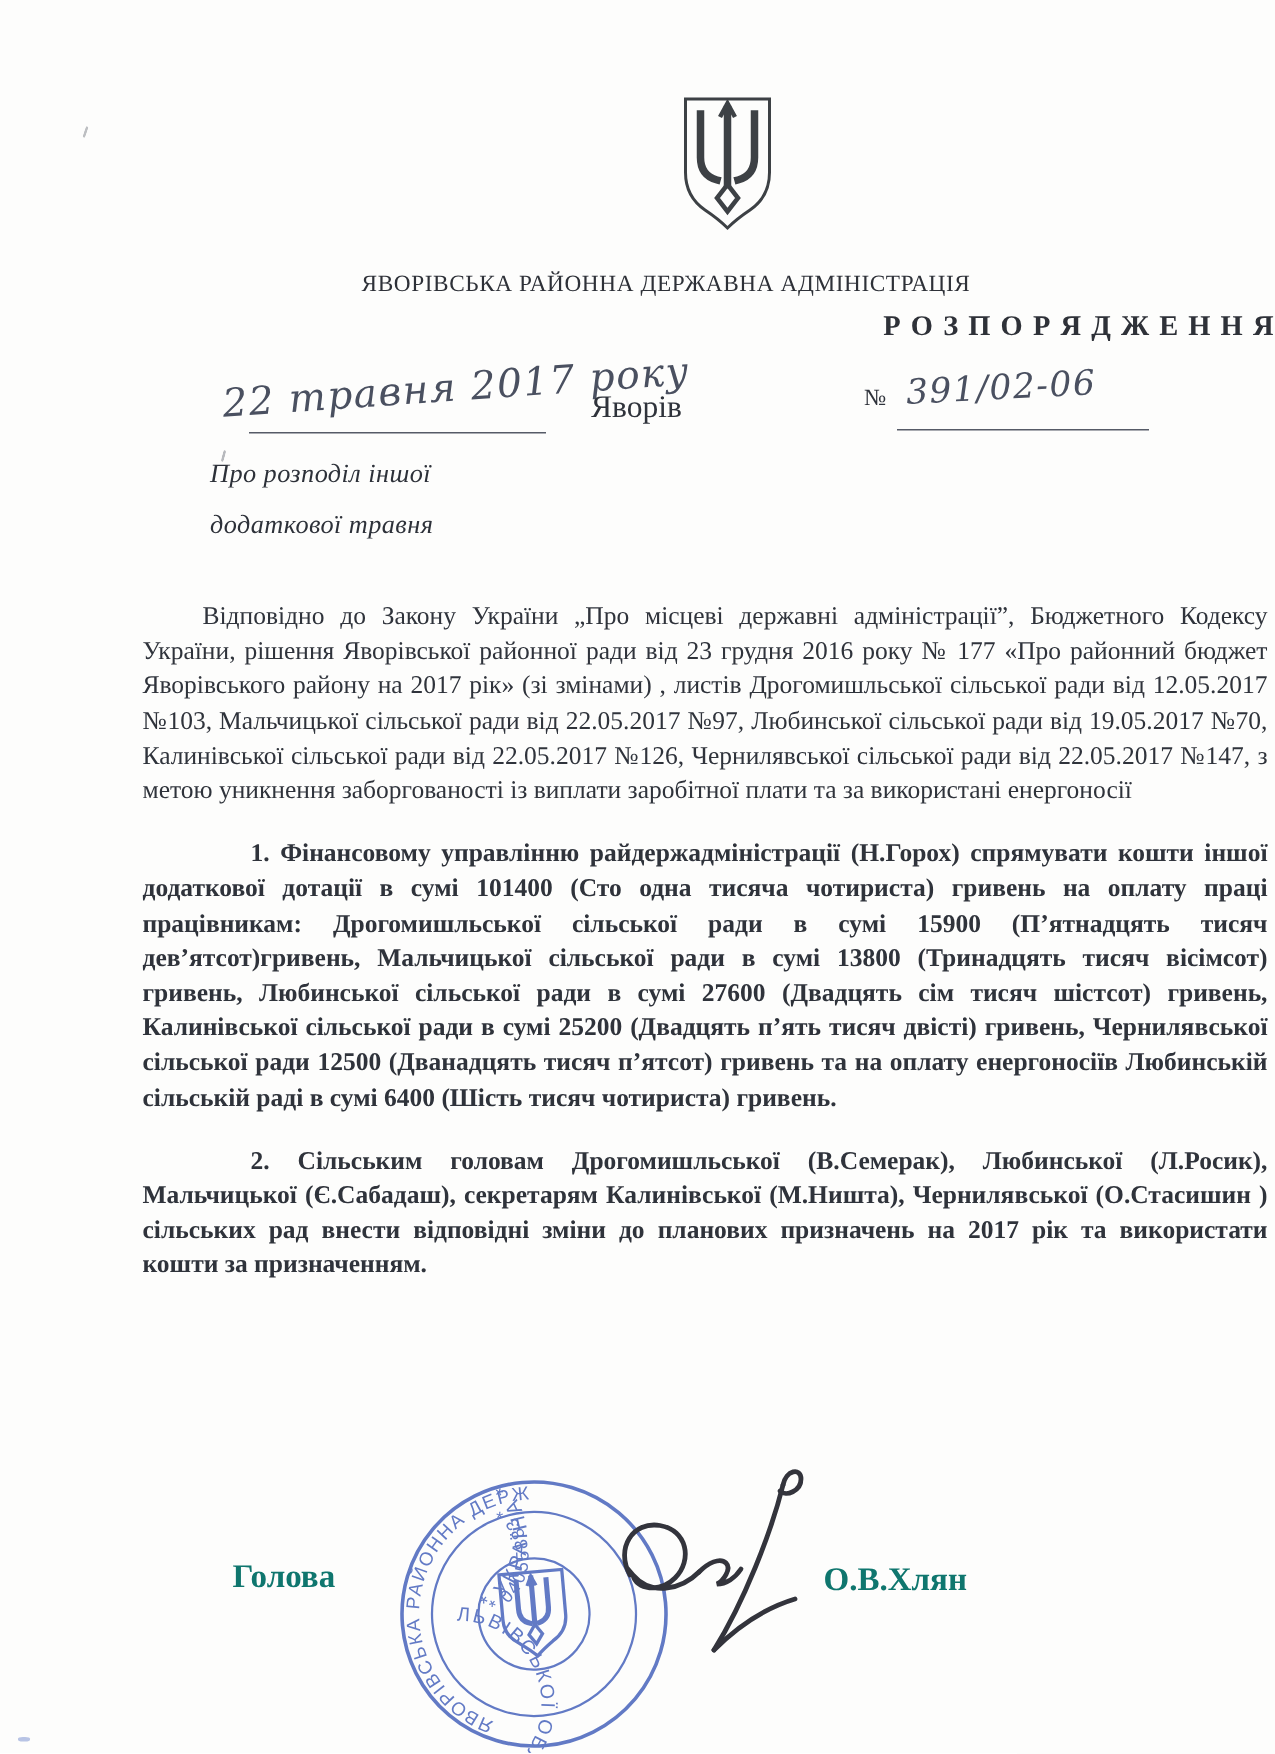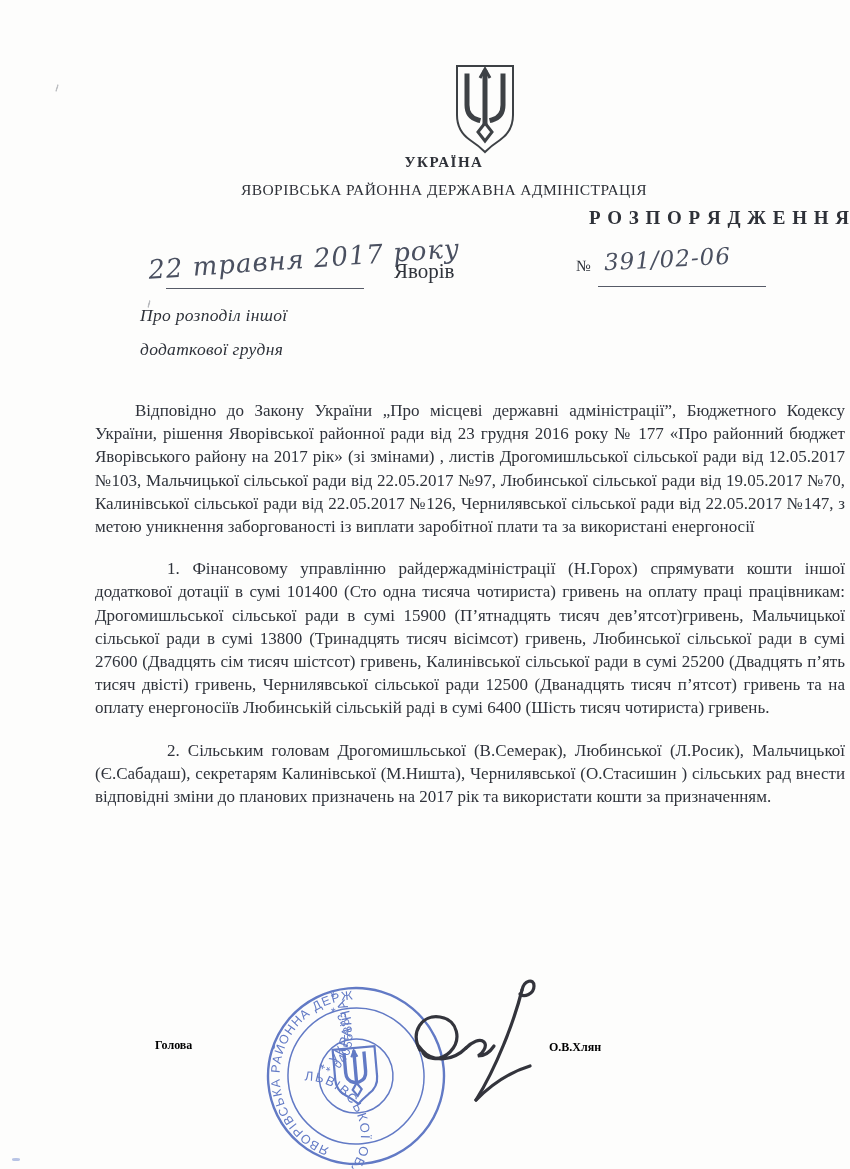--- a/index.html
+++ b/index.html
@@ -25,24 +25,24 @@
 
   
   .subject{position:absolute;left:140px;font-size:17.5px;font-weight:normal;font-style:italic;
            letter-spacing:0.3px;color:#2d3139;}
   .subject-1{top:305px;} .subject-2{top:339px;}
 
   
   .body-text{position:absolute;left:95px;width:750px;top:399px;font-size:17px;
              line-height:23.2px;text-align:justify;color:#2f333b;}
   .body-text p{margin:0 0 19px 0;}
-  .indent-sm{text-indent:40px;} .indent-lg{text-indent:72px;}
+  .indent-sm{text-indent:40px;} .indent-lg{text-indent:72px;font-weight:bold;}
 
   
-  .sig-label{position:absolute;font-weight:bold;font-size:12px;color:#000000;}
+  .sig-label{position:absolute;font-weight:bold;font-size:22px;color:#0f766e;}
   .sig-title{left:155px;top:1038px;}
   .sig-name{left:549px;top:1040px;}
   .stamp{position:absolute;left:264px;top:984px;width:184px;height:184px;
          transform:rotate(-5deg);opacity:0.88;}
   .stamp text{fill:#4d68be;font-family:"Liberation Sans",sans-serif;}
   .stamp .ring-outer-text{font-size:12.5px;letter-spacing:1.2px;}
   .stamp .ring-region-text{font-size:13px;letter-spacing:1.5px;}
   .stamp .ring-country-text{font-size:13.5px;letter-spacing:2.5px;}
   .stamp .ring-code-text{font-size:12px;letter-spacing:1.5px;}
   .autograph{position:absolute;left:392px;top:972px;width:165px;height:165px;}
@@ -66,33 +66,32 @@
     <path d="M5 3 H61 V52 Q61 68 48 77 Q39 83 33 89 Q27 83 18 77 Q5 68 5 52 Z" stroke-width="2"></path>
     <g stroke-width="5" stroke-linecap="square">
       <path d="M33 10 V60"></path>
       <path d="M15 13 V42 Q15 54 26 57"></path>
       <path d="M51 13 V42 Q51 54 40 57"></path>
     </g>
     <path d="M28 15 L33 6 L38 15" stroke-width="3"></path>
     <path d="M33 60 L40 69 L33 78 L26 69 Z" stroke-width="3"></path>
   </svg>
 
-  <div class="center-line country">УКРАЇНА</div>
   <div class="center-line org">ЯВОРІВСЬКА РАЙОННА ДЕРЖАВНА АДМІНІСТРАЦІЯ</div>
   <div class="center-line doctype">Р О З П О Р Я Д Ж Е Н Н Я</div>
 
   <span class="hw date-hw">22 травня 2017 року</span>
   <div class="rule rule-date"></div>
   <span class="place">Яворів</span>
   <span class="numsign">№</span>
   <span class="hw num-hw">391/02-06</span>
   <div class="rule rule-num"></div>
 
   <div class="subject subject-1">Про розподіл іншої</div>
-  <div class="subject subject-2">додаткової грудня</div>
+  <div class="subject subject-2">додаткової травня</div>
 
   <div class="body-text">
     <p class="indent-sm">Відповідно до Закону України „Про місцеві державні адміністрації”, Бюджетного Кодексу України, рішення Яворівської районної ради від 23 грудня 2016 року № 177 «Про районний бюджет Яворівського району на 2017 рік» (зі змінами) , листів Дрогомишльської сільської ради від 12.05.2017 №103, Мальчицької сільської ради від 22.05.2017 №97, Любинської сільської ради від 19.05.2017 №70, Калинівської сільської ради від 22.05.2017 №126, Чернилявської сільської ради від 22.05.2017 №147, з метою уникнення заборгованості із виплати заробітної плати та за використані енергоносії</p>
     <p class="indent-lg">1. Фінансовому управлінню райдержадміністрації (Н.Горох) спрямувати кошти іншої додаткової дотації в сумі 101400 (Сто одна тисяча чотириста) гривень на оплату праці працівникам: Дрогомишльської сільської ради в сумі 15900 (П’ятнадцять тисяч дев’ятсот)гривень, Мальчицької сільської ради в сумі 13800 (Тринадцять тисяч вісімсот) гривень, Любинської сільської ради в сумі 27600 (Двадцять сім тисяч шістсот) гривень, Калинівської сільської ради в сумі 25200 (Двадцять п’ять тисяч двісті) гривень, Чернилявської сільської ради 12500 (Дванадцять тисяч п’ятсот) гривень та на оплату енергоносіїв Любинській сільській раді в сумі 6400 (Шість тисяч чотириста) гривень.</p>
     <p class="indent-lg">2. Сільським головам Дрогомишльської (В.Семерак), Любинської (Л.Росик), Мальчицької (Є.Сабадаш), секретарям Калинівської (М.Ништа), Чернилявської (О.Стасишин ) сільських рад внести відповідні зміни до планових призначень на 2017 рік та використати кошти за призначенням.</p>
   </div>
 
   <span class="sig-label sig-title">Голова</span>
 
   <svg class="stamp" viewBox="0 0 184 184" fill="none" stroke="#4d68be">

